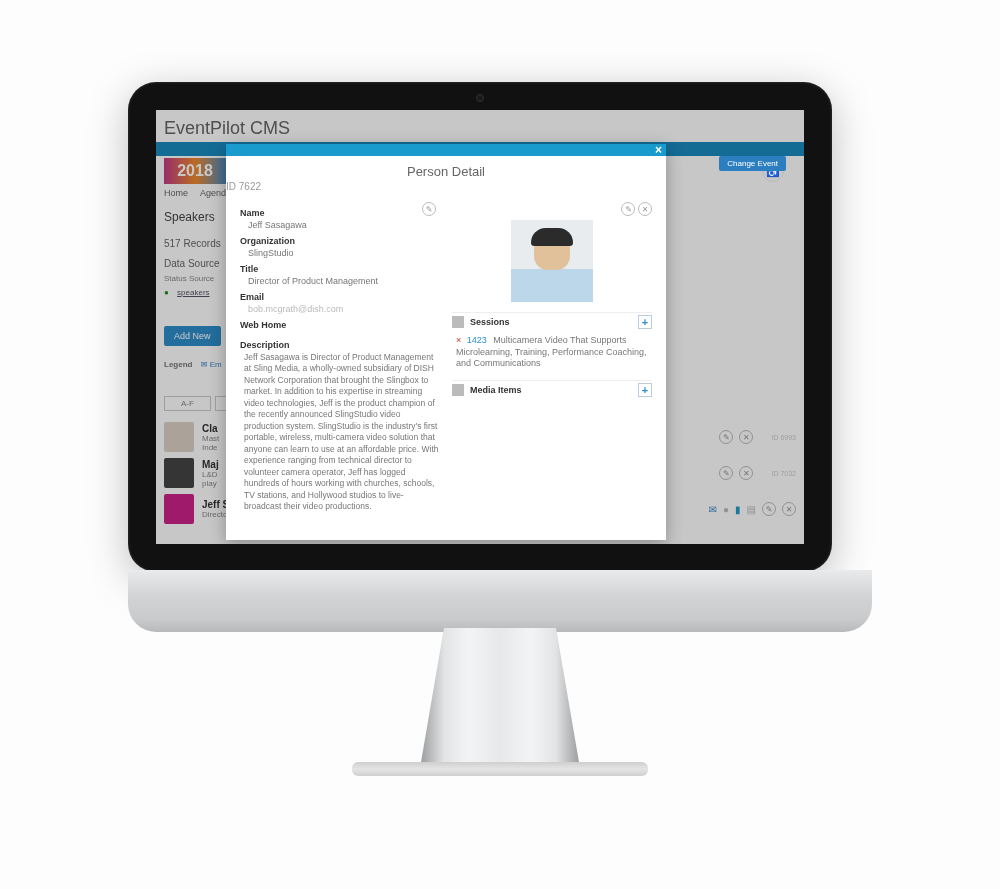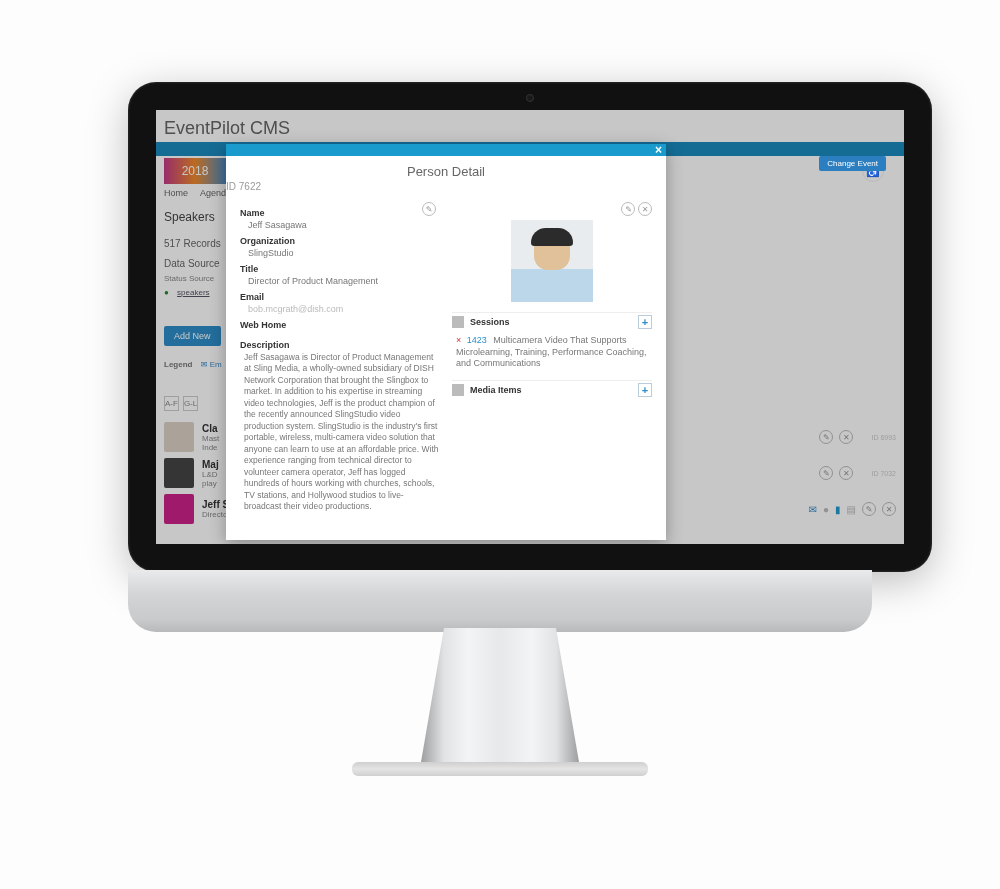--- a/index.html
+++ b/index.html
@@ -10,21 +10,21 @@
   font-family: Arial, Helvetica, sans-serif;
   position: relative;
   overflow: hidden;
 }
 
 
 .monitor {
   position: absolute;
   left: 128px;
   top: 82px;
-  width: 804px;
+  width: 704px;
   height: 490px;
   background: #111;
   border-radius: 28px;
   box-shadow: 0 10px 40px rgba(0,0,0,0.25), inset 0 0 3px rgba(255,255,255,0.2);
   padding: 28px 28px 28px 28px;
 }
 .camera {
   position: absolute;
   top: 12px;
   left: 50%;
@@ -109,22 +109,22 @@
   padding: 3px 8px;
   border-radius: 2px;
   z-index: 6;
 }
 .logo-badge {
   position: absolute;
   left: 8px; top: 48px;
   width: 62px; height: 26px;
   background: linear-gradient(90deg,#c43b87,#f08a2c,#4b8ec9);
   color: #fff;
-  font-size: 12px;
-  font-weight: normal;
+  font-size: 16px;
+  font-weight: bold;
   text-align: center;
   line-height: 26px;
 }
 .round-icon {
   position: absolute;
   right: 20px; top: 50px;
   width: 22px; height: 22px;
   border: 1px solid #bbb;
   border-radius: 50%;
   display: flex;
@@ -193,21 +193,21 @@
 .legend .mail { color: #3b8ac9; margin-left: 6px;}
 
 .filter-pills {
   position: absolute;
   left: 8px; top: 286px;
   display: flex;
   gap: 4px;
 }
 .pill {
   border: 1px solid #ccc;
-  padding: 2px 0;
+  padding: 2px 16px;
   font-size: 8px;
   color: #888;
 }
 
 .rows {
   position: absolute;
   left: 8px; top: 312px;
   right: 8px;
 }
 .row {

